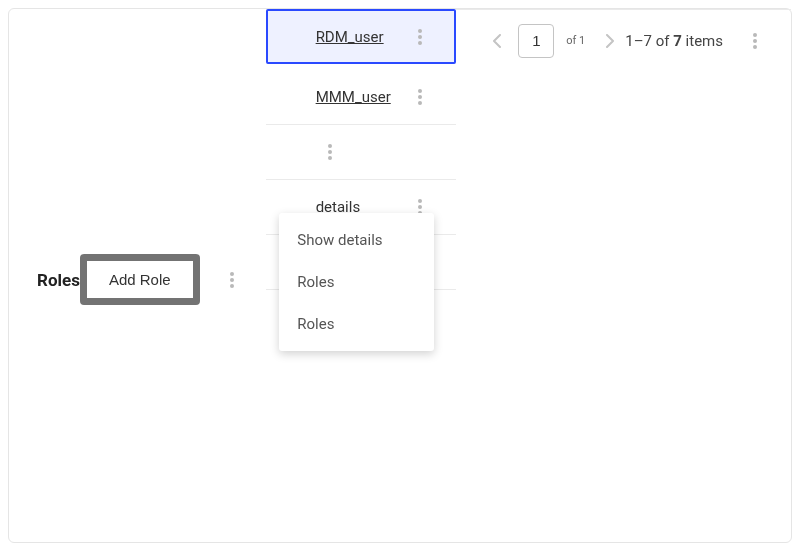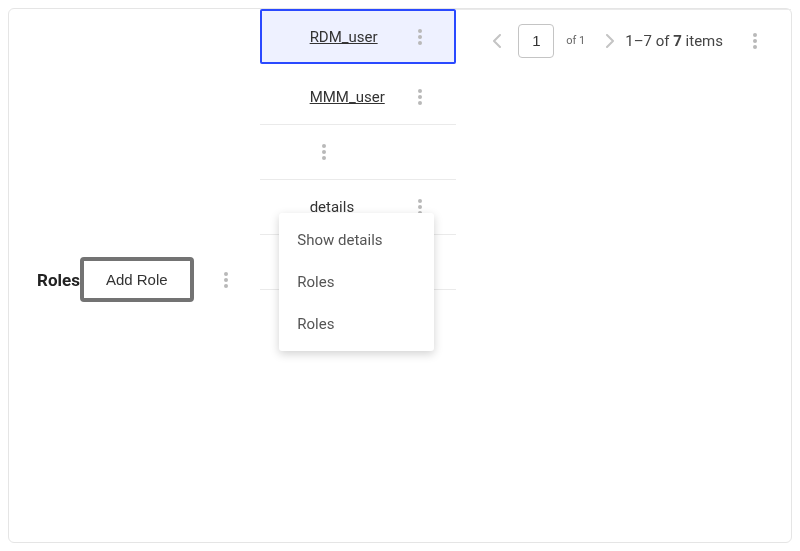--- a/index.html
+++ b/index.html
@@ -26,21 +26,21 @@
     padding: 20px 20px 12px 28px;
   }
   .title {
     font-size: 17px;
     font-weight: 700;
     color: #222;
     flex: 1;
   }
   .btn-add {
     background: #fff;
-    border: 4px solid #737373;
+    border: 7px solid #737373;
     border-radius: 4px;
     padding: 10px 22px;
     font-size: 15px;
     color: #333;
     cursor: pointer;
     margin-right: 18px;
   }
   .kebab {
     width: 28px;
     height: 28px;

